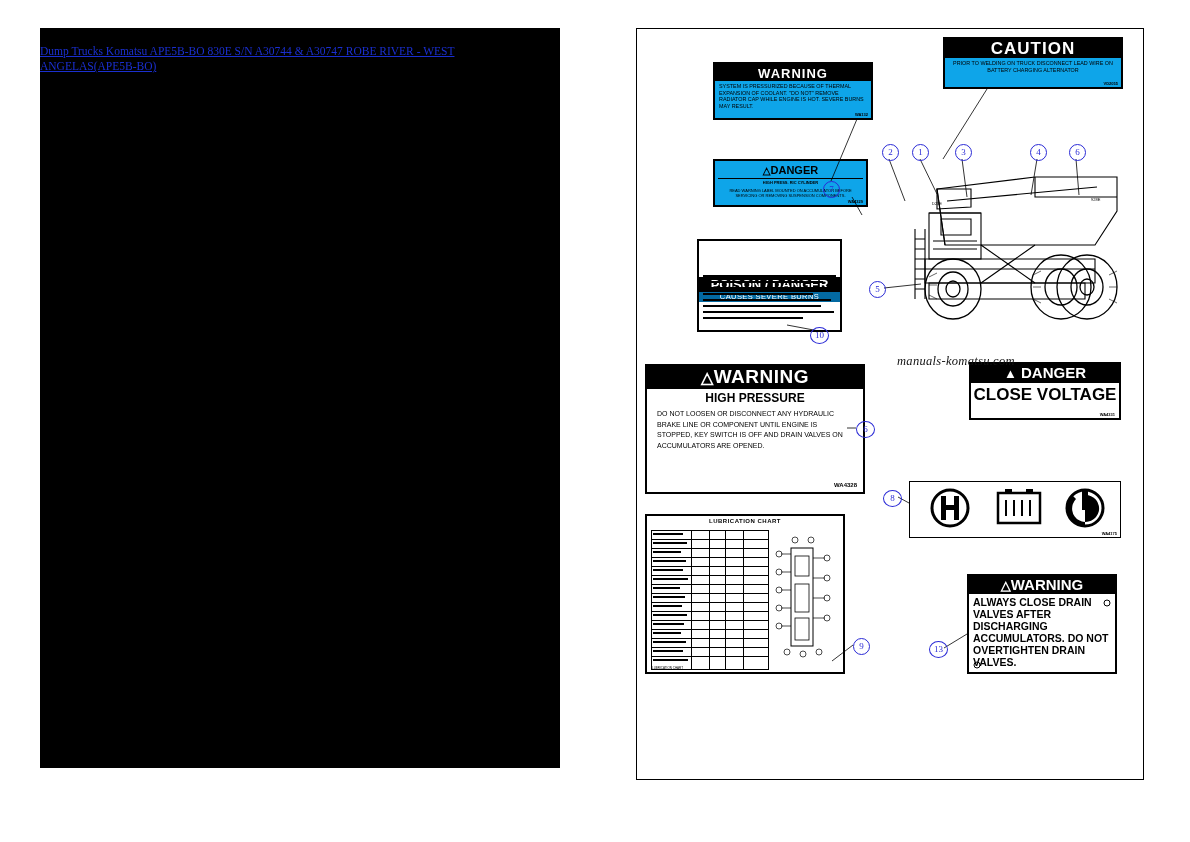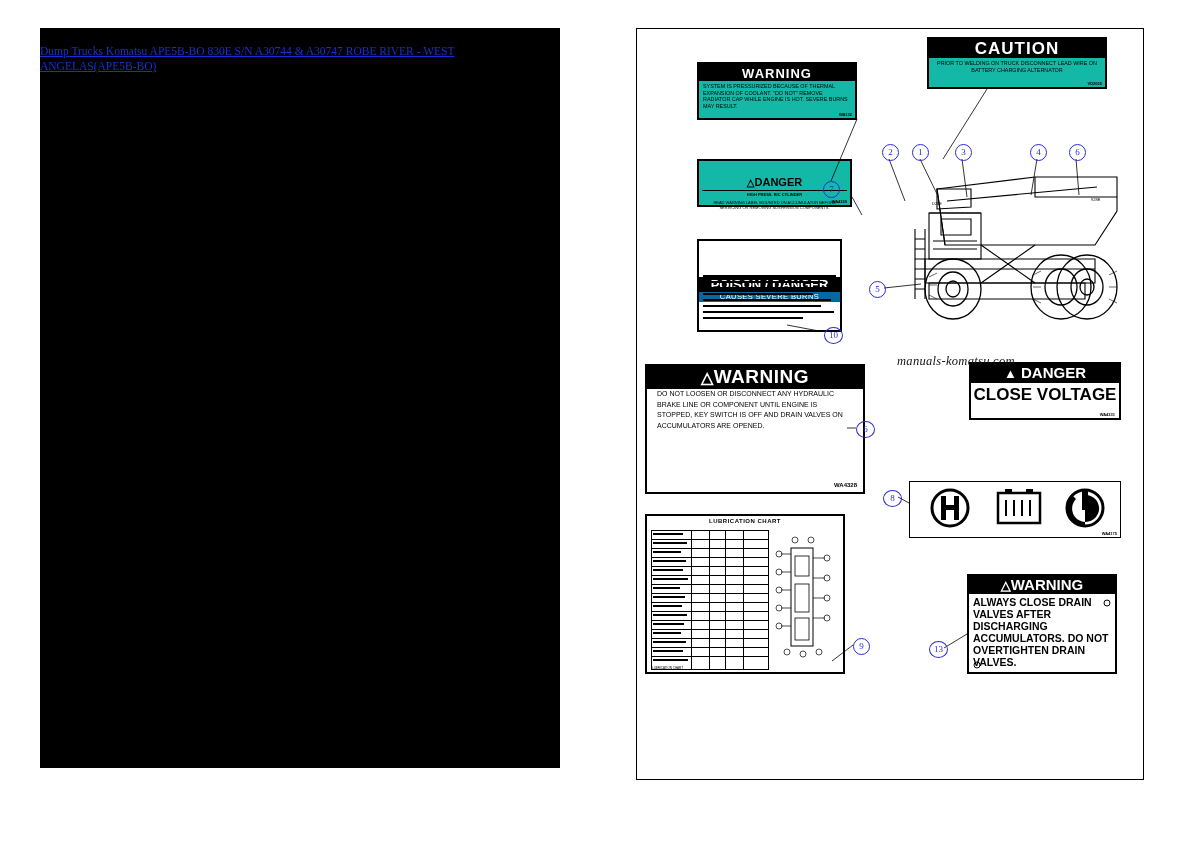--- a/index.html
+++ b/index.html
@@ -6,21 +6,21 @@
   body{width:1190px;height:842px;position:relative;font-family:"Liberation Serif",serif;overflow:hidden;}
 
   
   #left-panel{position:absolute;left:40px;top:28px;width:520px;height:740px;background:#000000;}
   #doc-title{position:absolute;left:40px;top:44px;width:510px;color:#1a2fd0;font-family:"Liberation Serif",serif;font-size:11.5px;line-height:15px;text-decoration:underline;letter-spacing:0px;}
 
   
   #right-panel{position:absolute;left:636px;top:28px;width:508px;height:752px;background:#ffffff;border:1px solid #000000;box-sizing:border-box;}
   .plate{position:absolute;box-sizing:border-box;background:#ffffff;}
 
-  .lbl-box{border:2px solid #000;background:#14b8a6;}
+  .lbl-box{border:2px solid #000;background:#0ea5e9;margin-left:16px;}
   .bar{background:#000;color:#fff;font-family:"Liberation Sans",sans-serif;font-weight:bold;text-align:center;}
   .tiny{font-family:"Liberation Sans",sans-serif;font-size:4.0px;line-height:5.2px;color:#000;}
   .tiny6{font-family:"Liberation Sans",sans-serif;font-size:5.4px;line-height:6.6px;color:#000;}
 
   
   .callout{position:absolute;width:15px;height:15px;border:1px solid #2b2bd6;border-radius:50%;color:#2b2bd6;
            font-family:"Liberation Serif",serif;font-size:9px;line-height:14px;text-align:center;background:transparent;}
 
   
   #watermark{position:absolute;font-family:"Liberation Serif",serif;font-size:12.5px;color:#111;letter-spacing:.3px;font-style:italic;}
@@ -28,21 +28,21 @@
   
   #warning-coolant{left:60px;top:33px;width:160px;height:58px;}
   #warning-coolant .hd{font-size:13px;line-height:15px;padding-top:2px;letter-spacing:1px;}
   #warning-coolant .bd{padding:2px 4px 0 4px;}
 
   #caution-weld{left:290px;top:8px;width:180px;height:52px;}
   #caution-weld .hd{font-size:17px;line-height:19px;letter-spacing:1px;}
   #caution-weld .bd{padding:2px 3px 0 3px;text-align:center;}
 
   #danger-cyl{left:60px;top:130px;width:155px;height:48px;}
-  #danger-cyl .hd2{font-family:"Liberation Sans",sans-serif;font-weight:bold;font-size:11px;text-align:center;padding-top:15px;}
+  #danger-cyl .hd2{font-family:"Liberation Sans",sans-serif;font-weight:bold;font-size:11px;text-align:center;padding-top:3px;}
   #danger-cyl .bd{padding:3px 4px 0 4px;text-align:center;}
 
   #poison{left:60px;top:210px;width:145px;height:93px;border:2px solid #000;background:#fff;}
   #poison .hd{font-size:13px;line-height:14px;padding-top:1px;margin-top:36px;}
   #poison .hd2{background:#0369a1;color:#fff;font-family:"Liberation Sans",sans-serif;font-size:7.5px;text-align:center;letter-spacing:.4px;padding-bottom:1px;}
 
   #warn-hp{left:8px;top:335px;width:220px;height:130px;border:2px solid #000;}
   #warn-hp .hd{font-size:19px;line-height:22px;letter-spacing:.5px;}
   #warn-hp .sub{font-family:"Liberation Sans",sans-serif;font-weight:bold;font-size:12px;text-align:center;padding:2px 0 4px 0;}
   #warn-hp .bd{font-family:"Liberation Sans",sans-serif;font-size:7px;line-height:10.5px;padding:0 10px;}
@@ -109,20 +109,21 @@
       <div style="left:0;top:30px;width:118px;height:2px"></div>
       <div style="left:0;top:36px;width:131px;height:2px"></div>
       <div style="left:0;top:42px;width:100px;height:2px"></div>
     </div>
   </div>
 
   <div class="plate" id="warn-hp">
     <div class="bar hd">
       <span style="font-size:16px">△</span><span>WARNING</span>
     </div>
+    <div class="sub">HIGH PRESSURE</div>
     <div class="bd">DO NOT LOOSEN OR DISCONNECT ANY HYDRAULIC BRAKE LINE OR COMPONENT UNTIL ENGINE IS STOPPED, KEY SWITCH IS OFF AND DRAIN VALVES ON ACCUMULATORS ARE OPENED.</div>
     <div class="tiny" style="position:absolute;right:6px;bottom:4px;font-weight:bold;font-size:6px">WA4328</div>
   </div>
 
   <div class="plate" id="danger-hv">
     <div class="bar hd">
       <span style="font-size:13px">▲</span> <span>DANGER</span>
     </div>
     <div class="sub">CLOSE VOLTAGE</div>
     <div class="tiny" style="position:absolute;right:4px;bottom:1px;font-weight:bold">WA4331</div>
@@ -332,20 +333,20 @@
     </g>
   </svg>
 
   <div class="callout" style="left:245px;top:115px">2</div>
   <div class="callout" style="left:275px;top:115px">1</div>
   <div class="callout" style="left:318px;top:115px">3</div>
   <div class="callout" style="left:393px;top:115px">4</div>
   <div class="callout" style="left:432px;top:115px">6</div>
   <div class="callout" style="left:232px;top:252px">5</div>
   <div class="callout" style="left:186px;top:152px">7</div>
-  <div class="callout" style="left:187px;top:298px;width:17px">10</div>
+  <div class="callout" style="left:173px;top:298px;width:17px">10</div>
   <div class="callout" style="left:219px;top:392px;width:17px">6</div>
   <div class="callout" style="left:246px;top:461px;width:17px">8</div>
   <div class="callout" style="left:292px;top:612px;width:17px">13</div>
   <div class="callout" style="left:216px;top:609px">9</div>
 
   <div id="watermark" style="left:260px;top:325px">manuals-komatsu.com</div>
 </div>
 
 </body></html>

